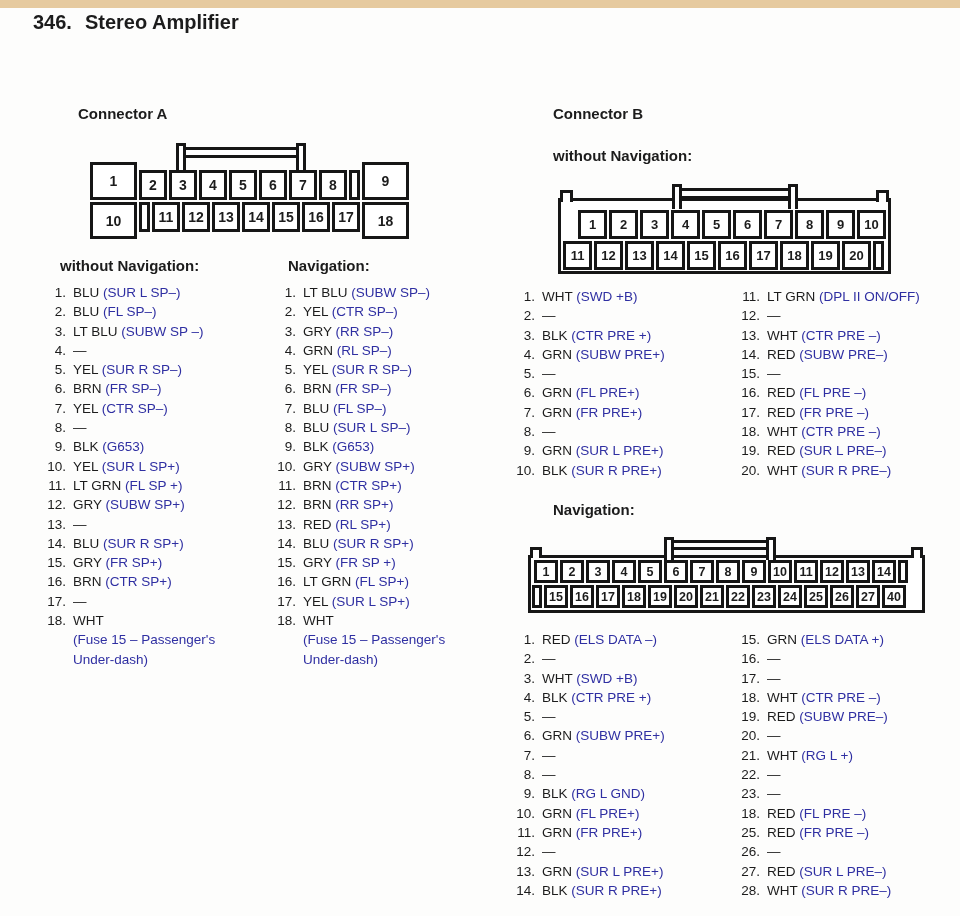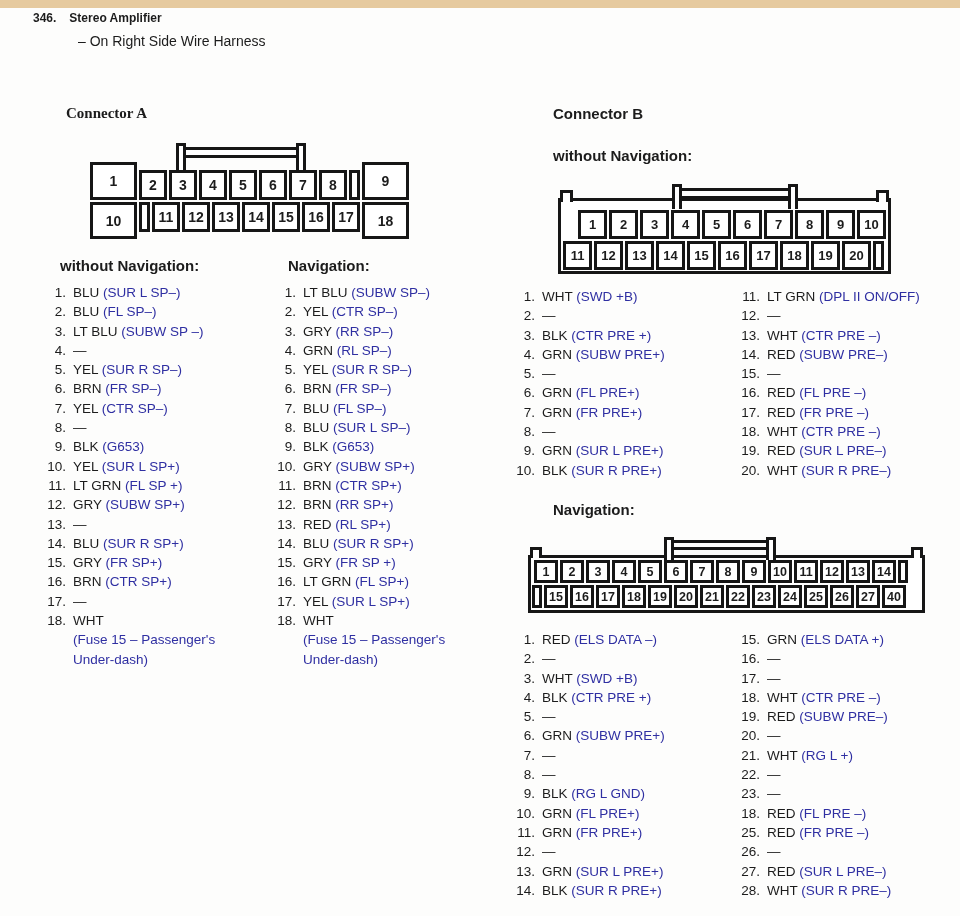--- a/index.html
+++ b/index.html
@@ -1,21 +1,21 @@
 <!DOCTYPE html>
 <html><head>
 <meta charset="utf-8">
 <style>
   html,body{margin:0;padding:0;background:#ffffff;}
   .page{
     position:relative;width:960px;height:916px;background:#fdfdfc;
     font-family:"Liberation Sans", sans-serif;color:#1c1c1c;overflow:hidden;
   }
   .top-strip{position:absolute;left:0;top:0;width:960px;height:8px;background:#e6ca9f;}
-  .main-heading{position:absolute;display:flex;gap:13px;font-size:12px;font-weight:bold;align-items:center;}
+  .main-heading{position:absolute;display:flex;gap:13px;font-size:20px;font-weight:bold;align-items:center;}
   .subs{position:absolute;font-size:14px;line-height:19px;}
   .sec-head{position:absolute;font-size:15px;font-weight:bold;}
   
   .plist{position:absolute;}
   .entry{display:flex;line-height:19.3px;font-size:13.5px;white-space:nowrap;}
   .entry .num{display:inline-block;width:28px;text-align:right;margin-right:7px;flex:none;}
   .numw30 .entry .num{width:30px;}
   .entry .txt{white-space:nowrap;}
   .wire{color:#1c1c1c;}
   .sig{color:#2f2fa2;}
@@ -46,24 +46,23 @@
 <body>
 
 <div class="page">
   <div class="top-strip"></div>
 
   <div class="main-heading" style="left:33px;top:11px;">
     <span>346.</span>
     <span>Stereo Amplifier</span>
   </div>
   <div class="subs" style="left:78px;top:32px;">
-    <div>– On Right Side Wire Harness</div>
   </div>
 
-  <div class="sec-head" style="left:66px;top:105px;font-family:Liberation Serif, serif;">Connector A</div>
+  <div class="sec-head" style="left:78px;top:105px;">Connector A</div>
   <div class="conn" id="connA" style="left:90px;top:143px;width:322px;height:98px;">
     <div class="latch-prong" style="left:86px;top:0;width:10px;height:27px;"></div>
     <div class="latch-prong" style="left:206px;top:0;width:10px;height:27px;"></div>
     <div class="latch-bar" style="left:89px;top:4px;width:126px;height:11px;"></div>
     <div class="crow rowA-top" id="a-top" style="left:0;top:19px;height:38px;">
         <div class="pin big">1</div>
         <div class="pin std">2</div>
         <div class="pin std">3</div>
         <div class="pin std">4</div>
         <div class="pin std">5</div>

